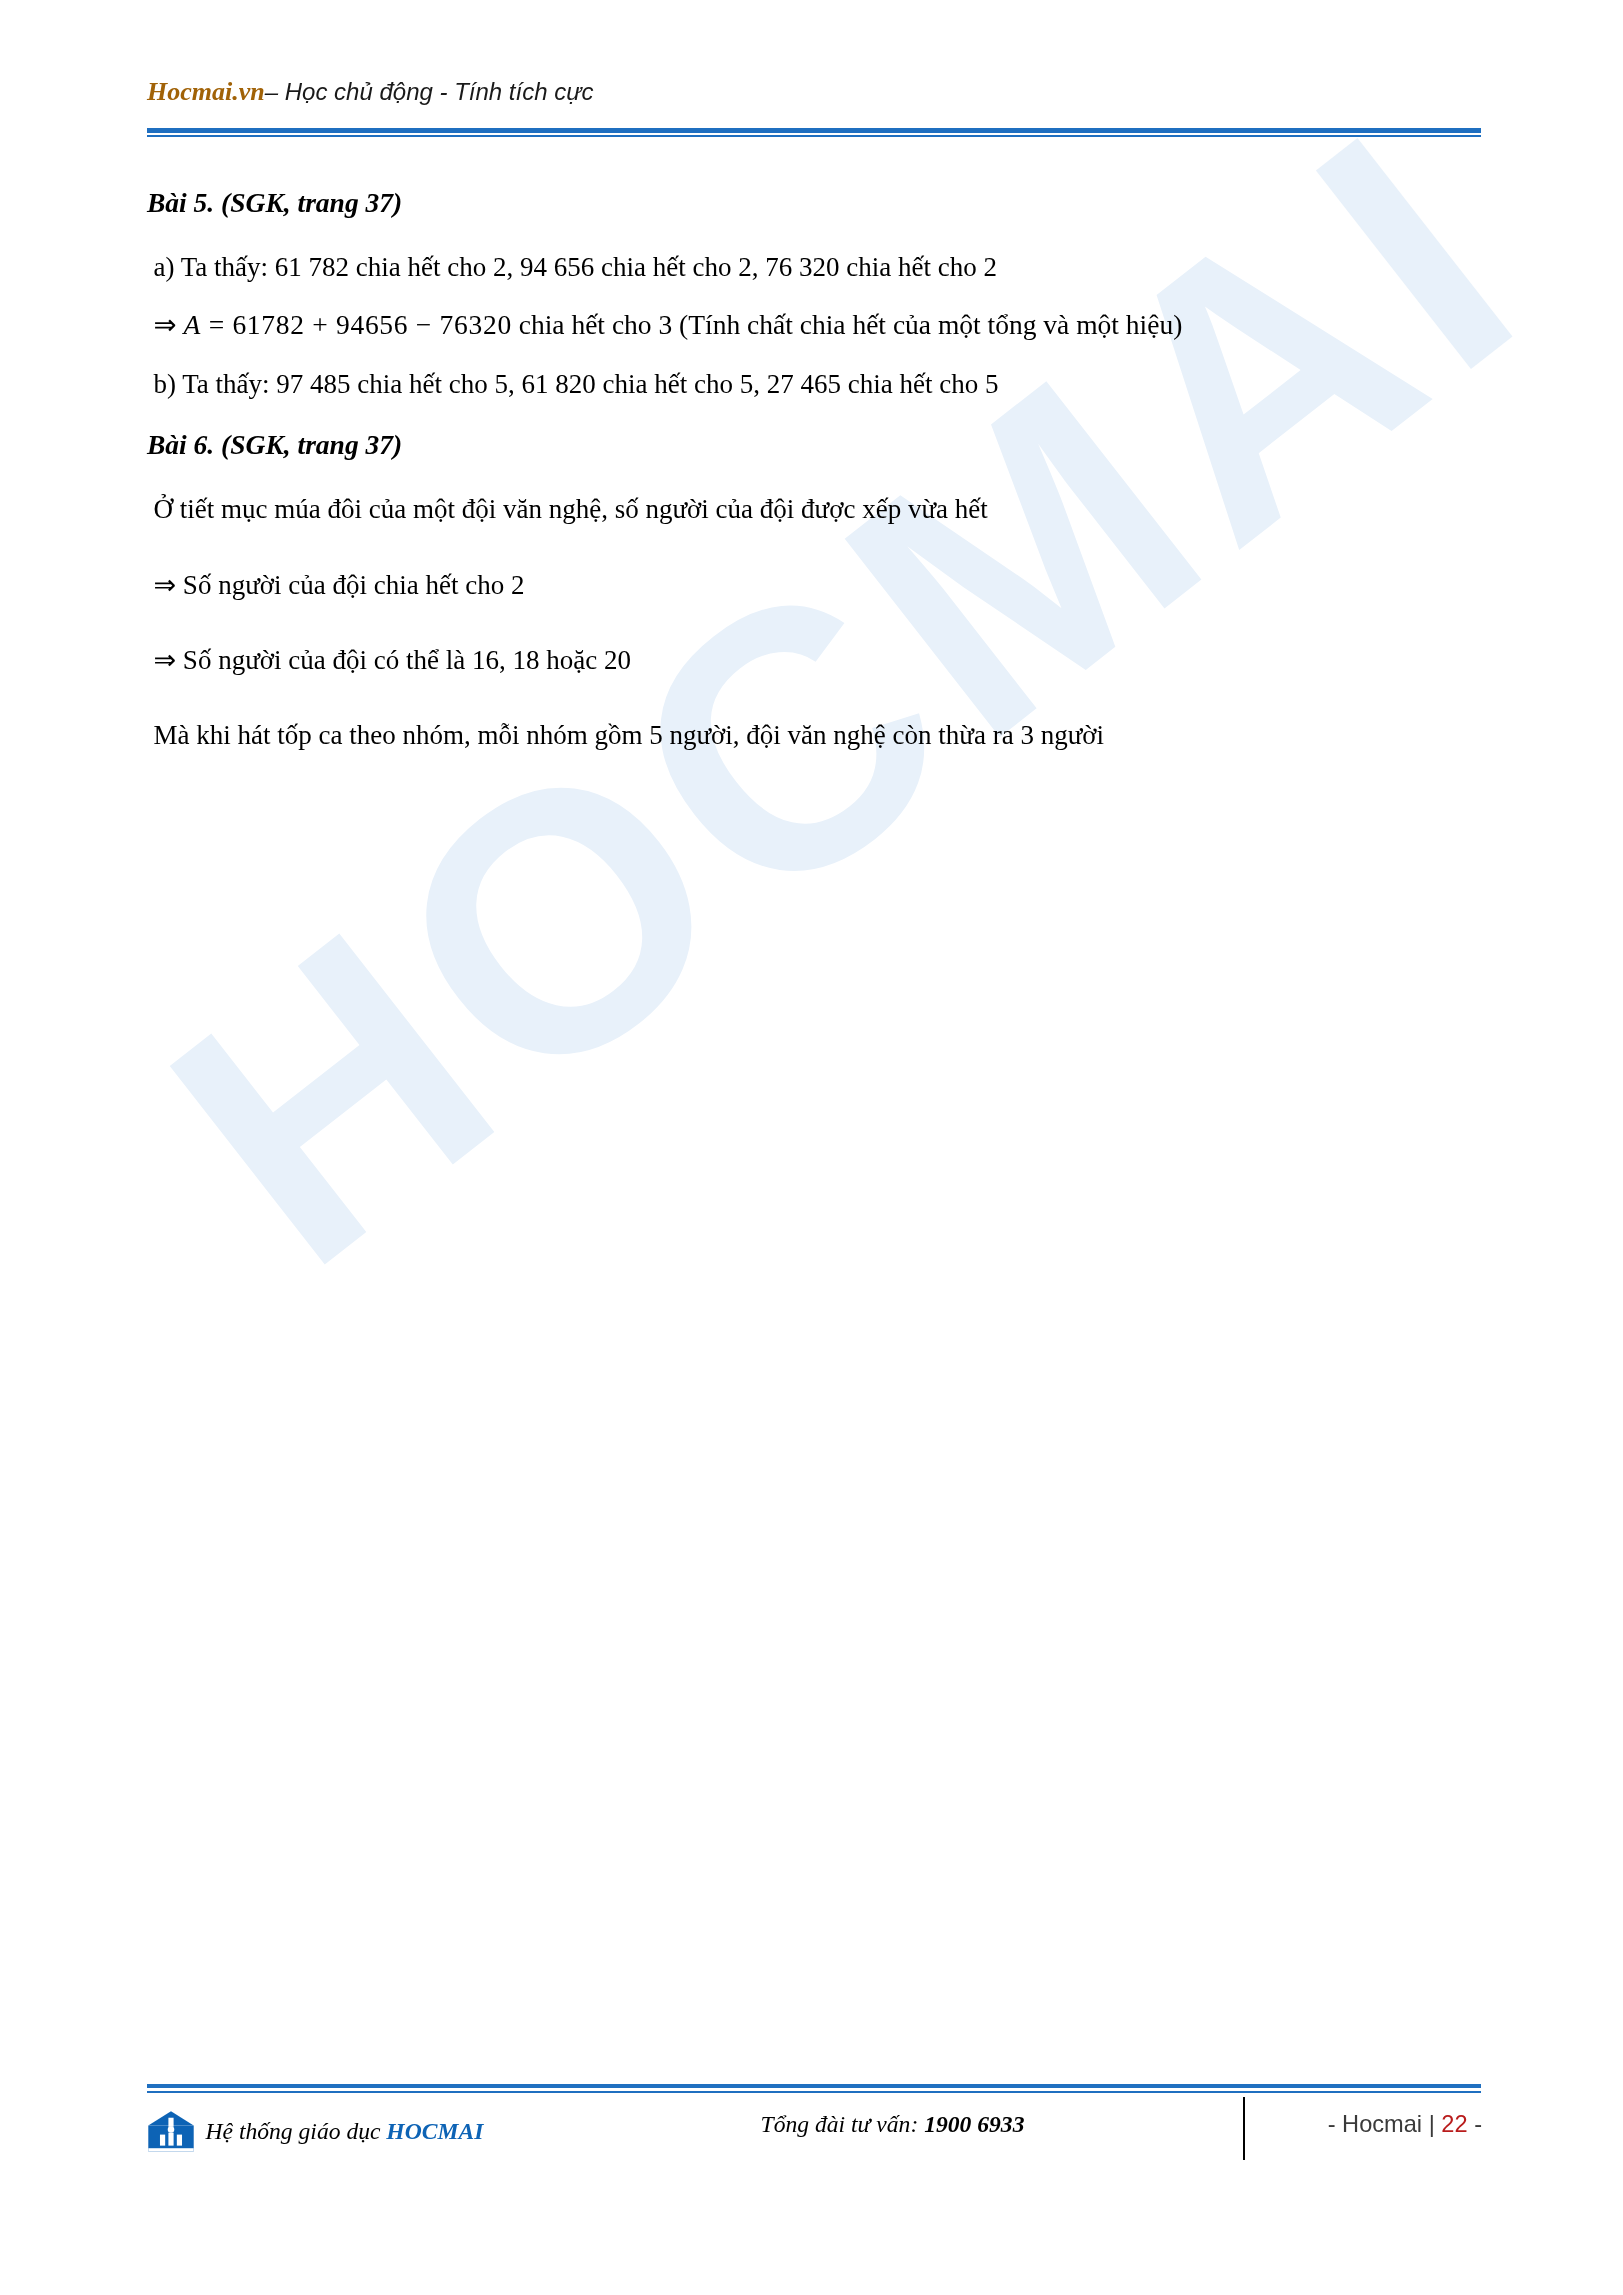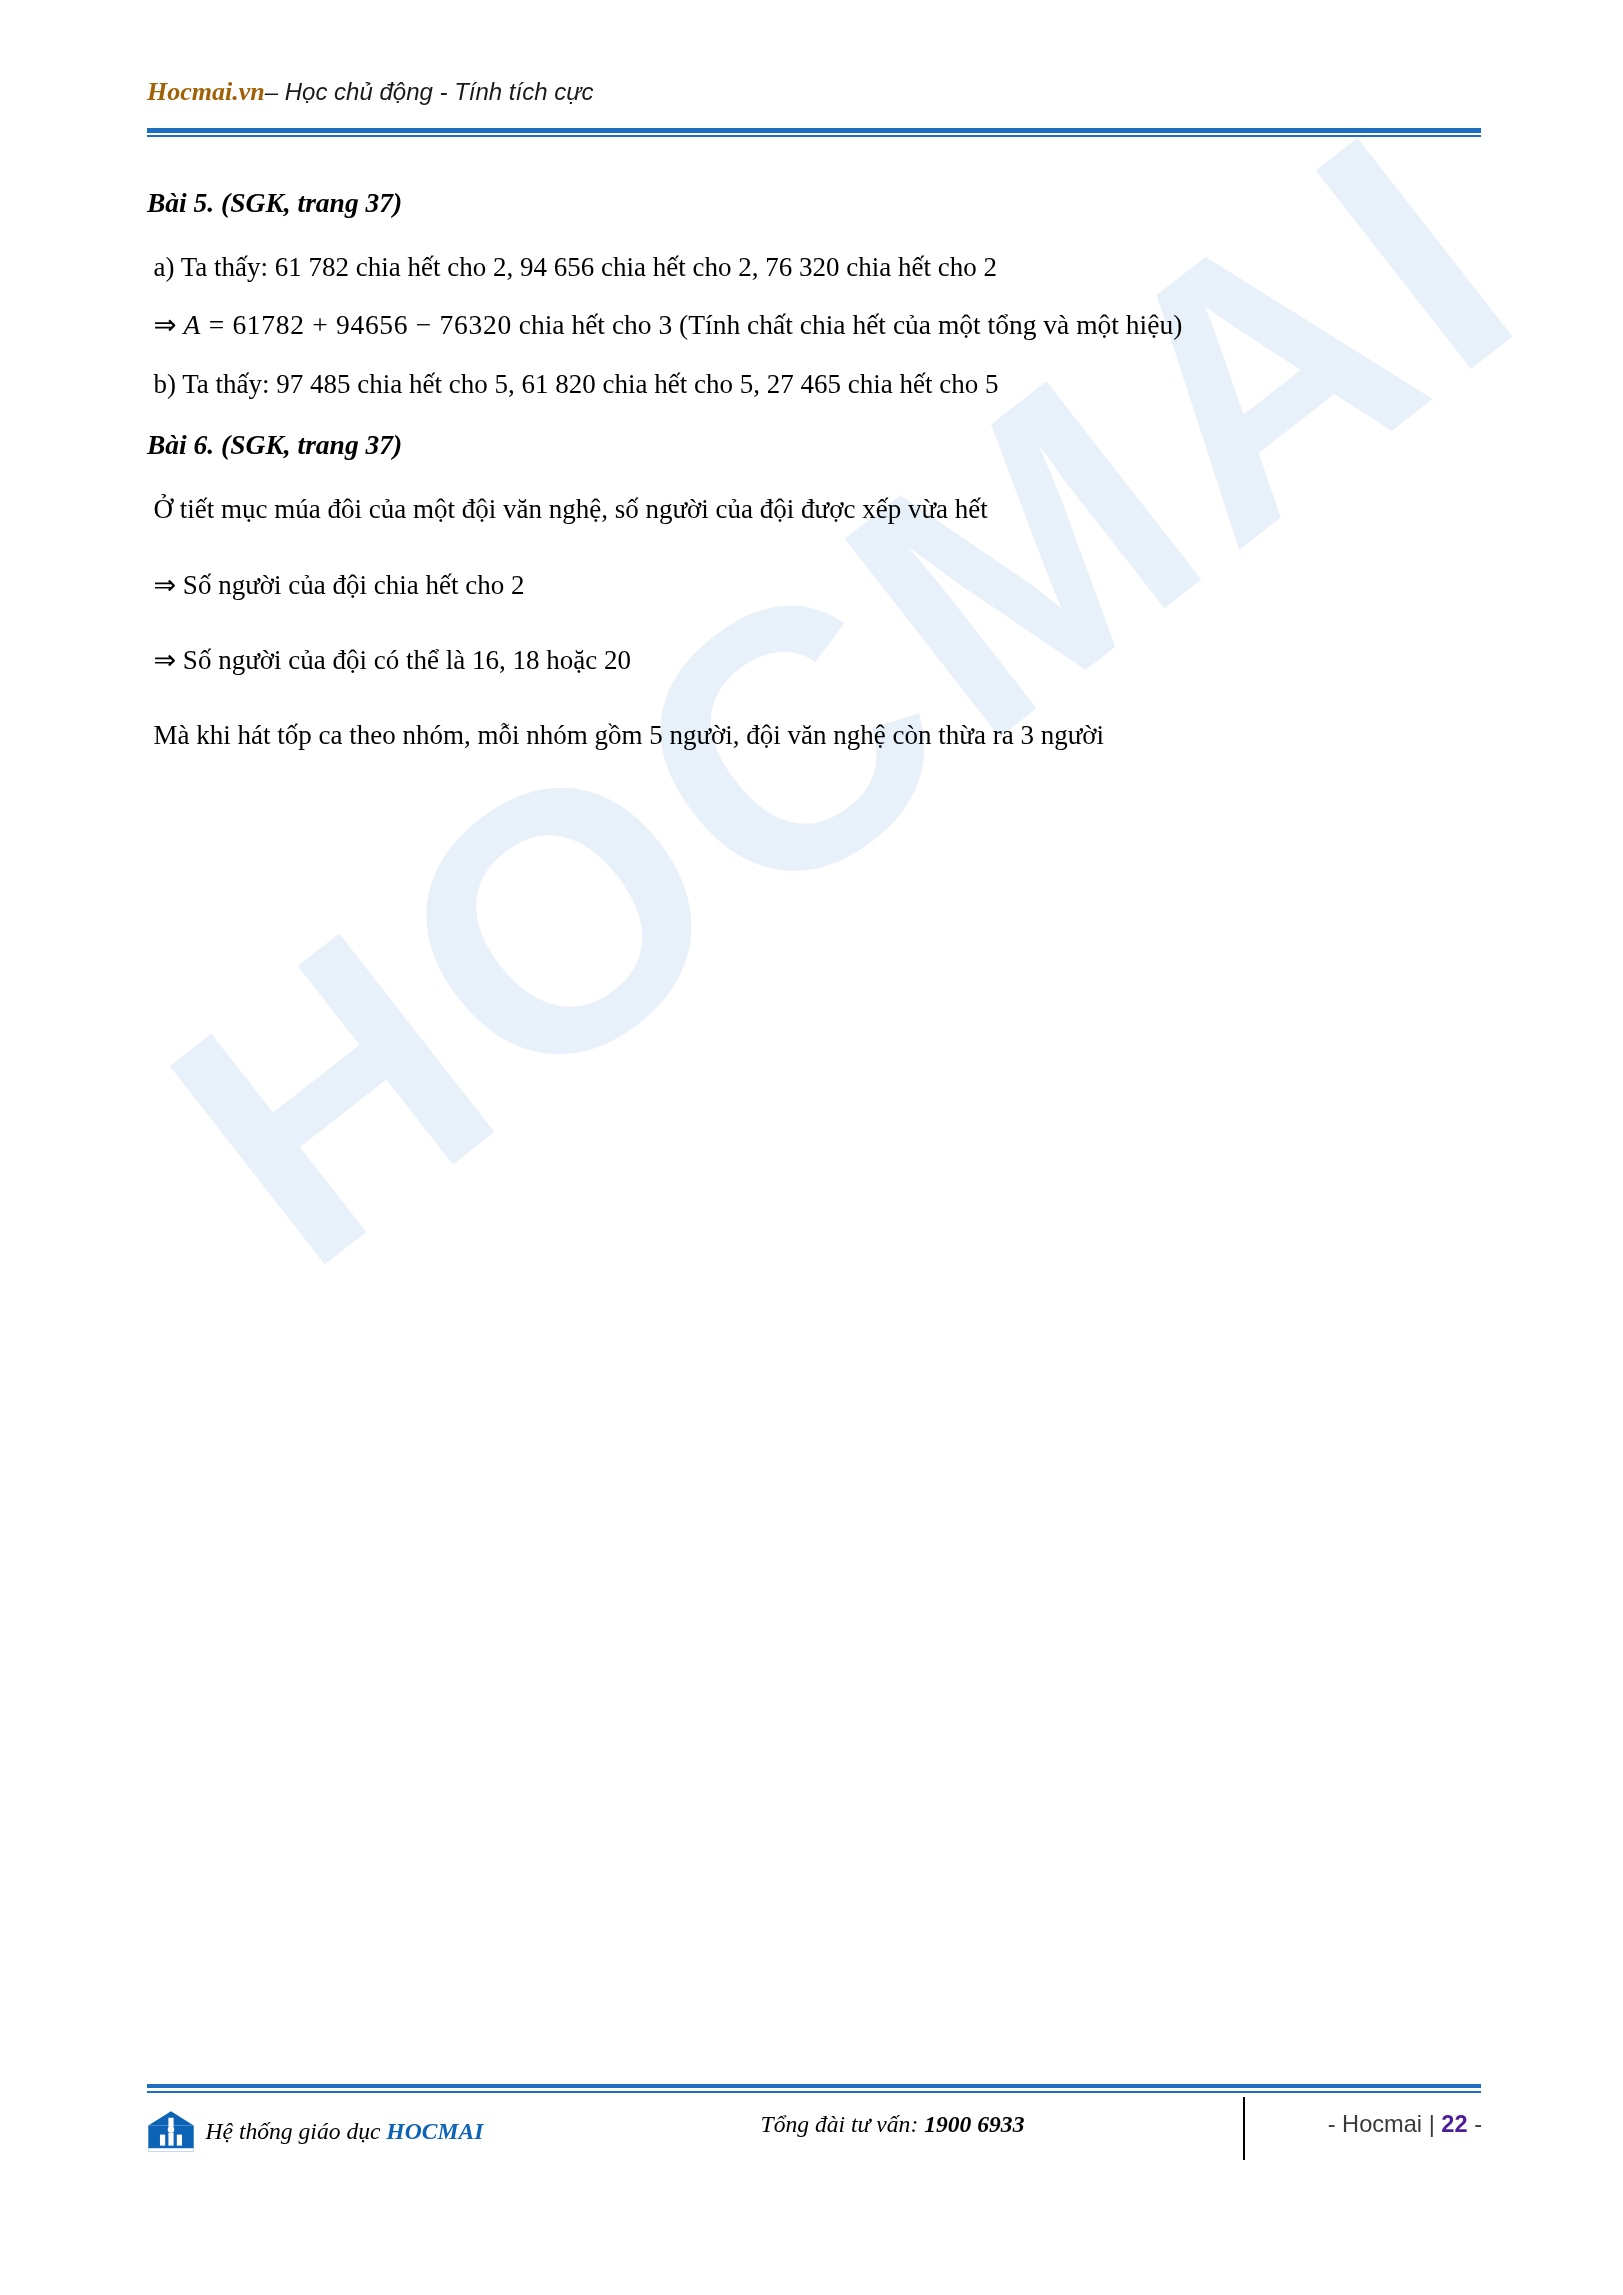--- a/index.html
+++ b/index.html
@@ -195,22 +195,22 @@
   .footer-right {
     position: absolute;
     right: 0;
     top: 9.2px;
     font-size: 23.6px;
     font-family: "Liberation Sans", sans-serif;
     color: #3a3a3a;
     white-space: nowrap;
   }
   .footer-right b {
-    color: #4c1d95;
-    font-weight: bold;
+    color: #b91c1c;
+    font-weight: normal;
   }
   .footer-sep {
     position: absolute;
     left: 1243px;
     top: 2097px;
     width: 2px;
     height: 63px;
     background: #000000;
     z-index: 3;
   }

